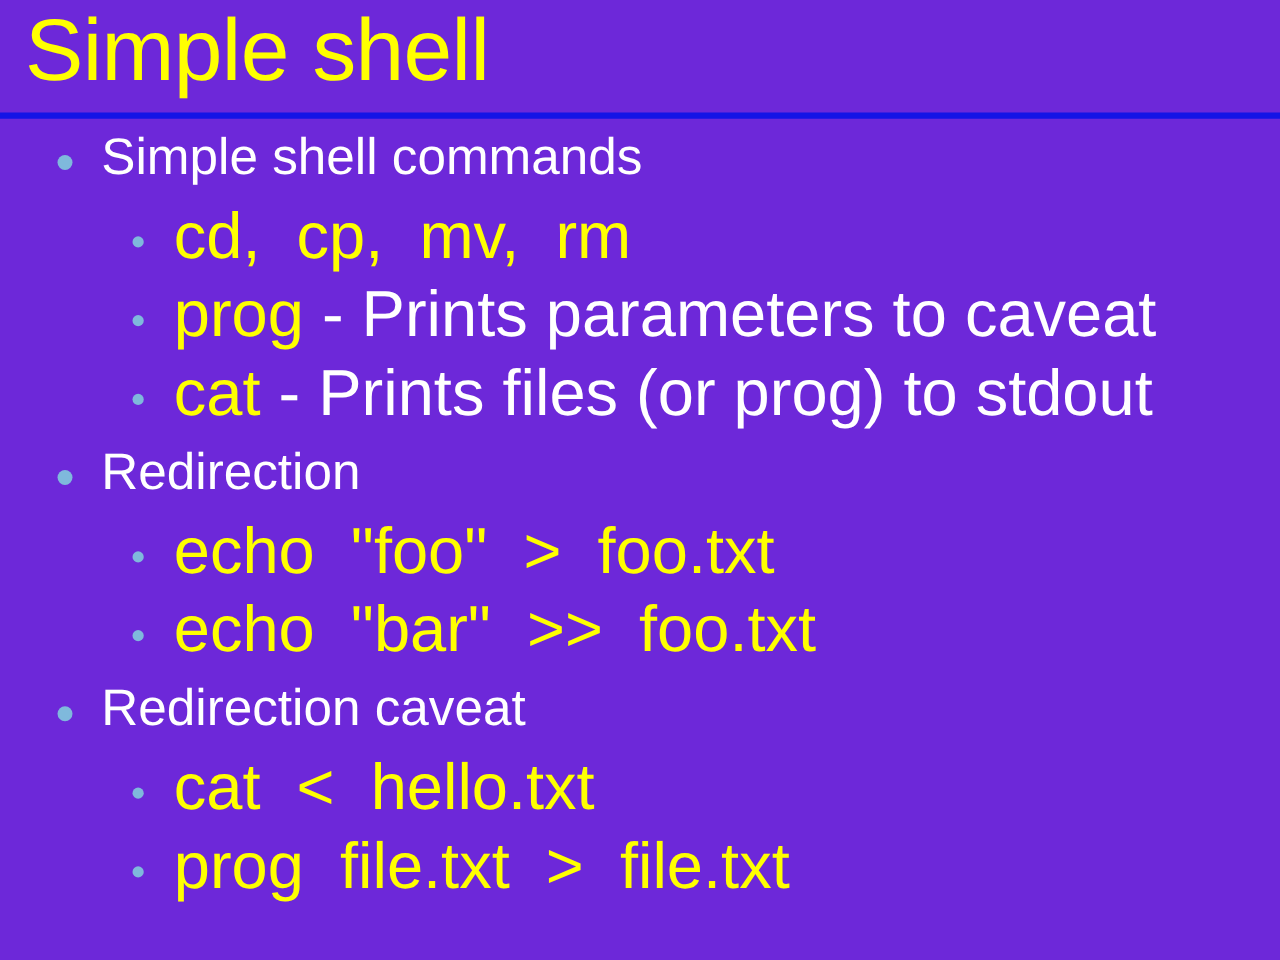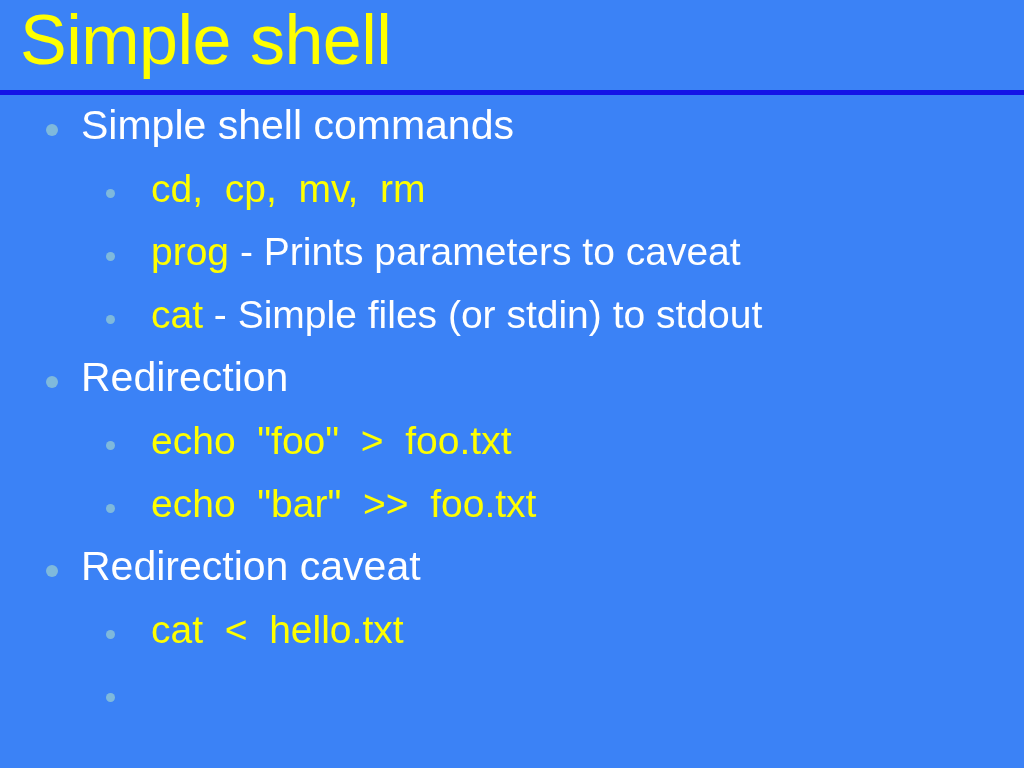--- a/index.html
+++ b/index.html
@@ -10,21 +10,21 @@
     width: 1024px;
     height: 768px;
     background: #010189;
     font-family: "Liberation Sans", sans-serif;
     overflow: hidden;
   }
   .slide {
     position: relative;
     width: 1024px;
     height: 768px;
-    background: #3b82f6;
+    background: #6d28d9;
   }
 
   
   .title-area {
     position: absolute;
     left: 0;
     top: 0;
     width: 1024px;
     height: 92px;
   }
@@ -87,23 +87,23 @@
   }
 
   
   .lvl2 .bullet {
     left: 106px;
     top: 31px;
     width: 9px;
     height: 9px;
   }
   .lvl2 .text {
-    left: 151px;
+    left: 139px;
     top: 7px;
-    font-size: 39px;
+    font-size: 52px;
     line-height: 48px;
     color: #ffff00;
   }
 
   .tok-yellow { color: #ffff00; }
   .tok-white  { color: #ffffff; }
 </style>
 </head>
 <body>
 
@@ -122,21 +122,21 @@
       <div class="line lvl2">
         <span class="bullet"></span>
         <span class="text tok-yellow">cd,  cp,  mv,  rm</span>
       </div>
       <div class="line lvl2">
         <span class="bullet"></span>
         <span class="text"><span class="tok-yellow">prog</span><span class="tok-white"> - Prints parameters to caveat</span></span>
       </div>
       <div class="line lvl2">
         <span class="bullet"></span>
-        <span class="text"><span class="tok-yellow">cat</span><span class="tok-white"> - Simple files (or stdin) to stdout</span></span>
+        <span class="text"><span class="tok-yellow">cat</span><span class="tok-white"> - Prints files (or prog) to stdout</span></span>
       </div>
       <div class="line lvl1">
         <span class="bullet"></span>
         <span class="text tok-white">Redirection</span>
       </div>
       <div class="line lvl2">
         <span class="bullet"></span>
         <span class="text tok-yellow">echo  "foo"  &gt;  foo.txt</span>
       </div>
       <div class="line lvl2">
@@ -146,16 +146,17 @@
       <div class="line lvl1">
         <span class="bullet"></span>
         <span class="text tok-white">Redirection caveat</span>
       </div>
       <div class="line lvl2">
         <span class="bullet"></span>
         <span class="text tok-yellow">cat  &lt;  hello.txt</span>
       </div>
       <div class="line lvl2">
         <span class="bullet"></span>
+        <span class="text tok-yellow">prog  file.txt  &gt;  file.txt</span>
       </div>
     </div>
 
 </div>
 
 </body></html>

